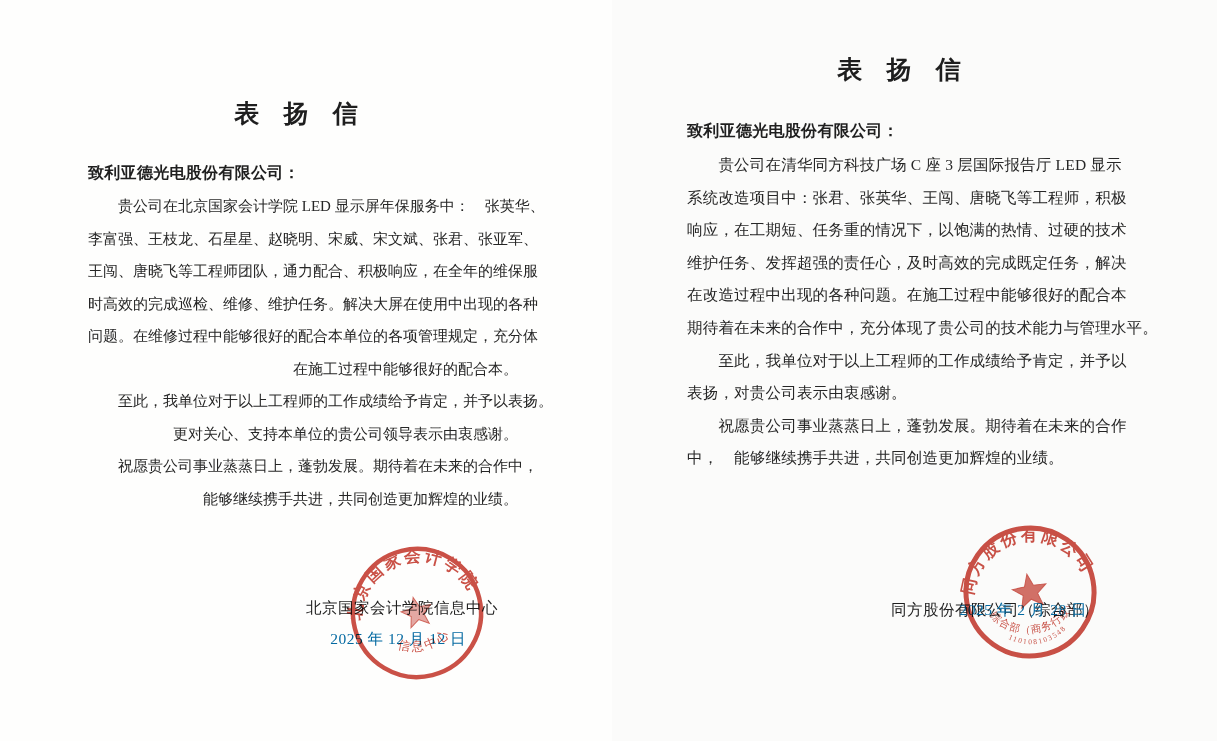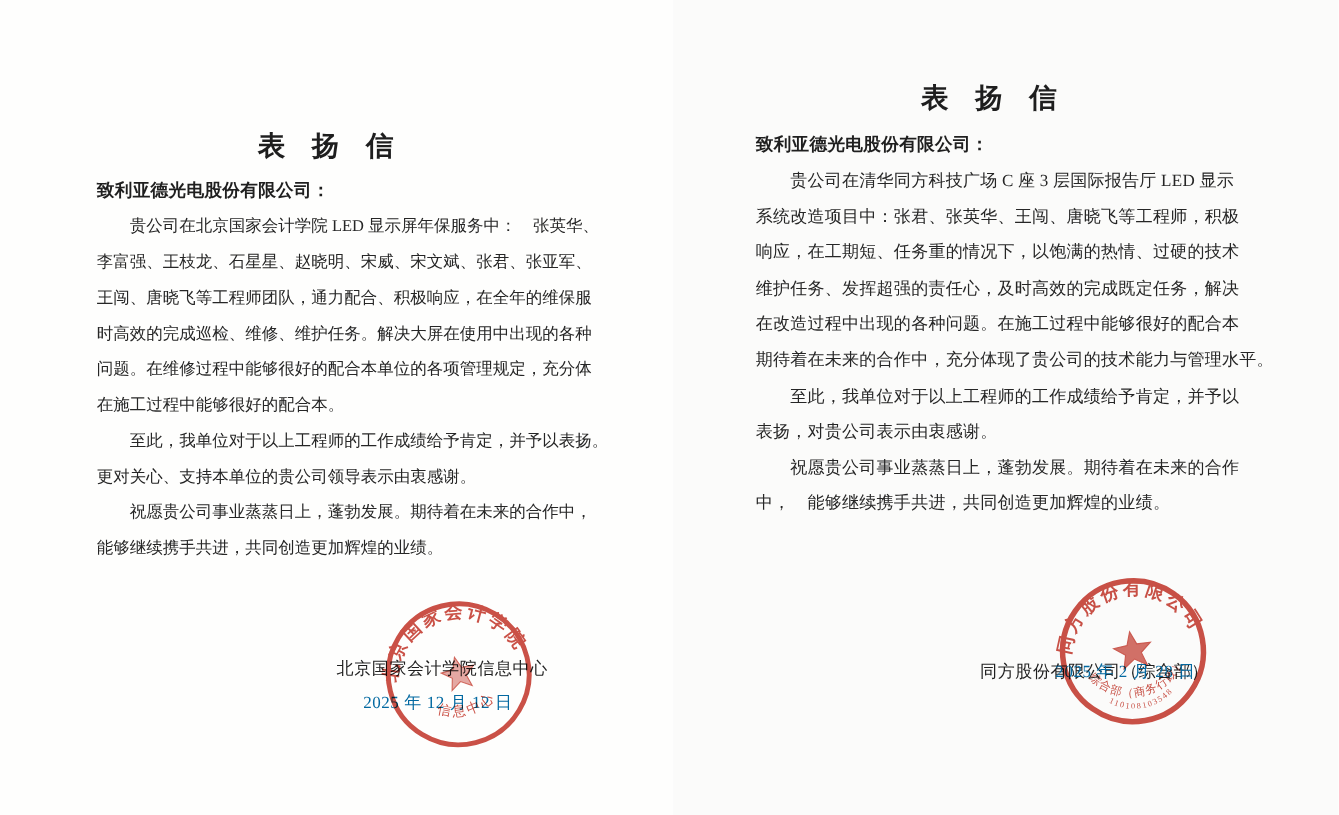--- a/index.html
+++ b/index.html
@@ -13,21 +13,20 @@
   }
   .page{position:absolute;top:0;height:741px;}
   .page-left{left:0;width:612px;background:#fefefd;}
   .page-right{left:612px;width:605px;background:#fbfbfa;}
 
   .letter{position:absolute;}
   .letter-title{
     position:absolute;text-align:center;
     font-size:25px;font-weight:bold;letter-spacing:2px;word-spacing:14px;
     color:#1e1e1e;
-    margin-top:19px;
   }
   .salutation{
     position:absolute;font-size:16px;font-weight:bold;color:#1f1f1f;
     white-space:pre;letter-spacing:.3px;
   }
   .body-lines{position:absolute;}
   .body-line{white-space:pre;letter-spacing:0;}
   .lines-left .body-line{line-height:32.5px;font-size:15px;}
   .lines-right .body-line{line-height:32.6px;font-size:15.5px;letter-spacing:.2px;}
   .signature{
@@ -51,21 +50,21 @@
 <div id="canvas">
 
   <div class="page page-left"></div>
   <div class="page page-right"></div>
 
   <div class="letter">
     <div class="letter-title" style="left:88px;top:97px;width:418px;">表 扬 信</div>
 
     <div class="salutation" style="left:88px;top:163px;">致利亚德光电股份有限公司：</div>
 
-    <div class="body-lines lines-left" style="left:88px;top:190px;width:430px;">
+    <div class="body-lines lines-left" style="left:88px;top:190px;width:430px;text-align:right;">
         <div class="body-line">　　贵公司在北京国家会计学院 LED 显示屏年保服务中：　张英华、</div>
         <div class="body-line">李富强、王枝龙、石星星、赵晓明、宋威、宋文斌、张君、张亚军、</div>
         <div class="body-line">王闯、唐晓飞等工程师团队，通力配合、积极响应，在全年的维保服</div>
         <div class="body-line">时高效的完成巡检、维修、维护任务。解决大屏在使用中出现的各种</div>
         <div class="body-line">问题。在维修过程中能够很好的配合本单位的各项管理规定，充分体</div>
         <div class="body-line">在施工过程中能够很好的配合本。</div>
         <div class="body-line">　　至此，我单位对于以上工程师的工作成绩给予肯定，并予以表扬。</div>
         <div class="body-line">更对关心、支持本单位的贵公司领导表示由衷感谢。</div>
         <div class="body-line">　　祝愿贵公司事业蒸蒸日上，蓬勃发展。期待着在未来的合作中，</div>
         <div class="body-line">能够继续携手共进，共同创造更加辉煌的业绩。</div>

